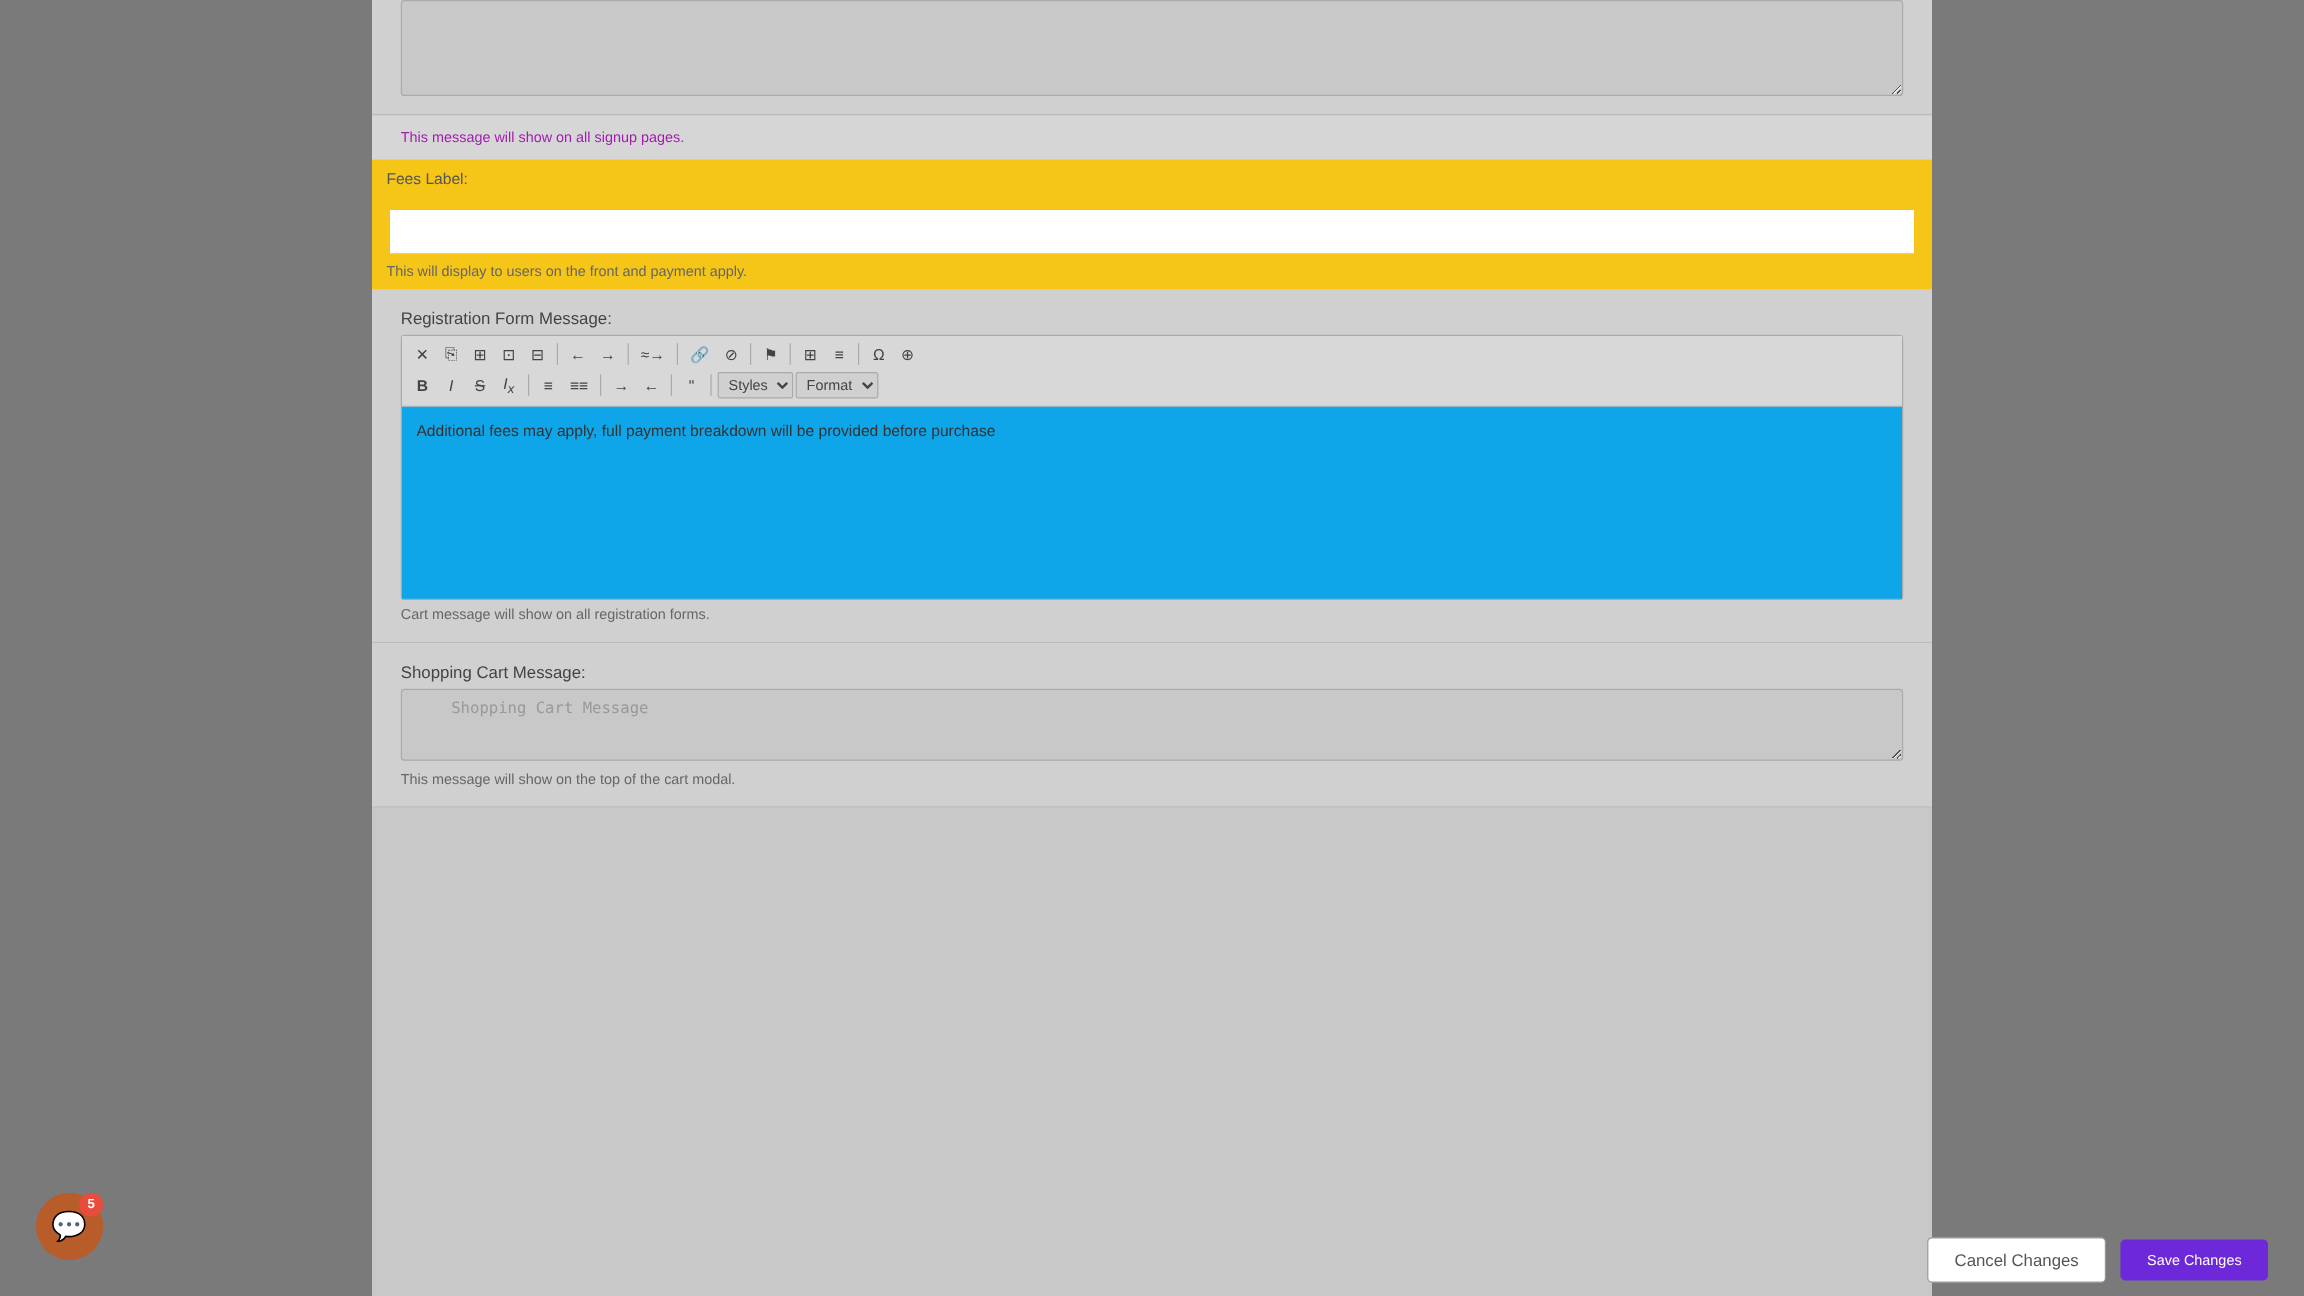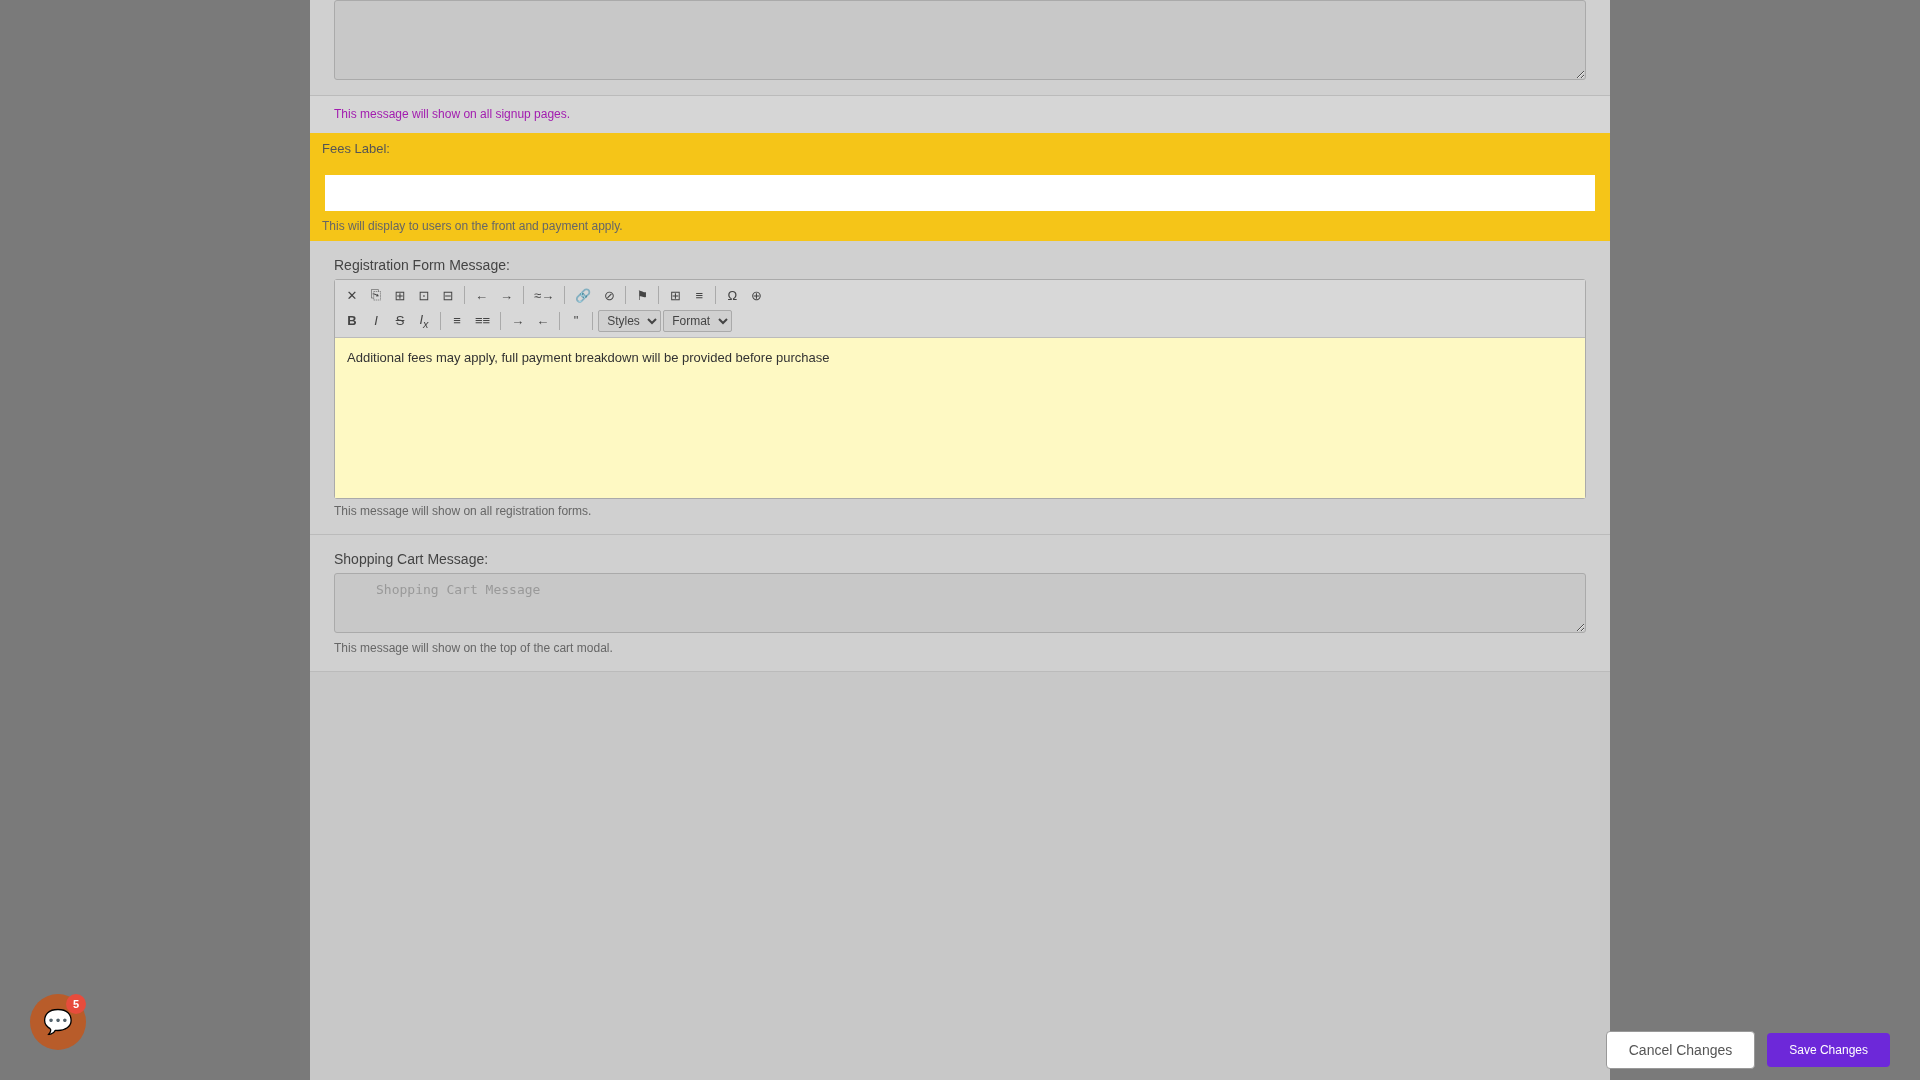--- a/index.html
+++ b/index.html
@@ -155,21 +155,21 @@
       background: #d0d0d0;
       border: 1px solid #aaa;
       border-radius: 2px;
       padding: 2px 4px;
       font-size: 12px;
       color: #444;
       cursor: pointer;
     }
 
     .editor-body {
-      background: #fef9c3;
+      background: #0ea5e9;
       min-height: 160px;
       padding: 12px;
       font-size: 13px;
       color: #333;
     }
 
     
     .bottom-bar {
       position: fixed;
       bottom: 0;
@@ -322,21 +322,21 @@
             <select class="tool-select">
               <option>Format</option>
             </select>
           </div>
         </div>
 
         <div class="editor-body">
           <span>Additional fees may apply, full payment breakdown will be provided before purchase</span>
         </div>
       </div>
-      <div class="section-helper">This message will show on all registration forms.</div>
+      <div class="section-helper">Cart message will show on all registration forms.</div>
     </div>
 
     <div class="section-block">
       <div class="section-label">Shopping Cart Message:</div>
       <textarea class="form-input" style="height: 60px; padding-left: 41px;" placeholder="Shopping Cart Message"></textarea>
       <div class="section-helper">This message will show on the top of the cart modal.</div>
     </div>
 
   </div>
 </div>

